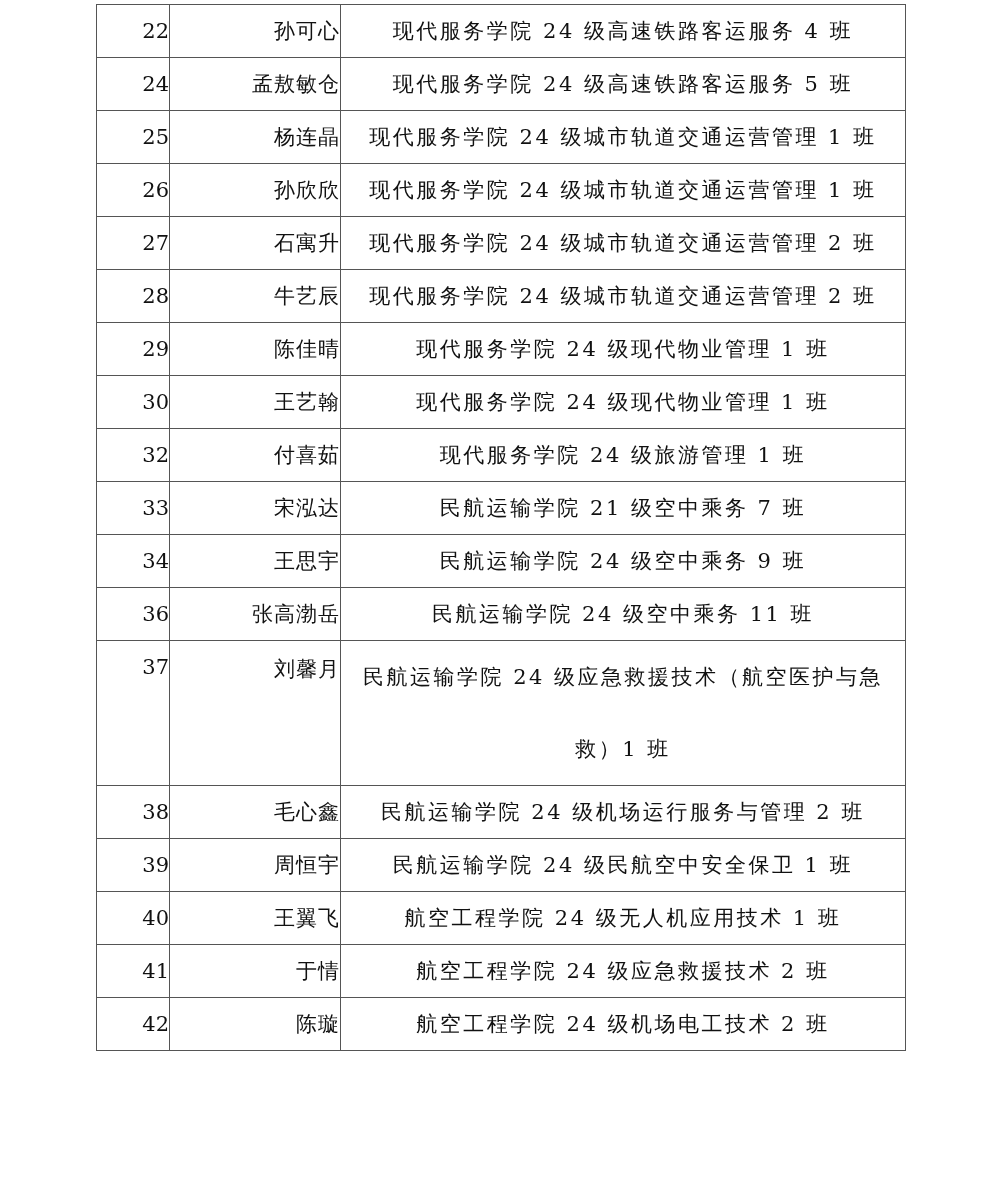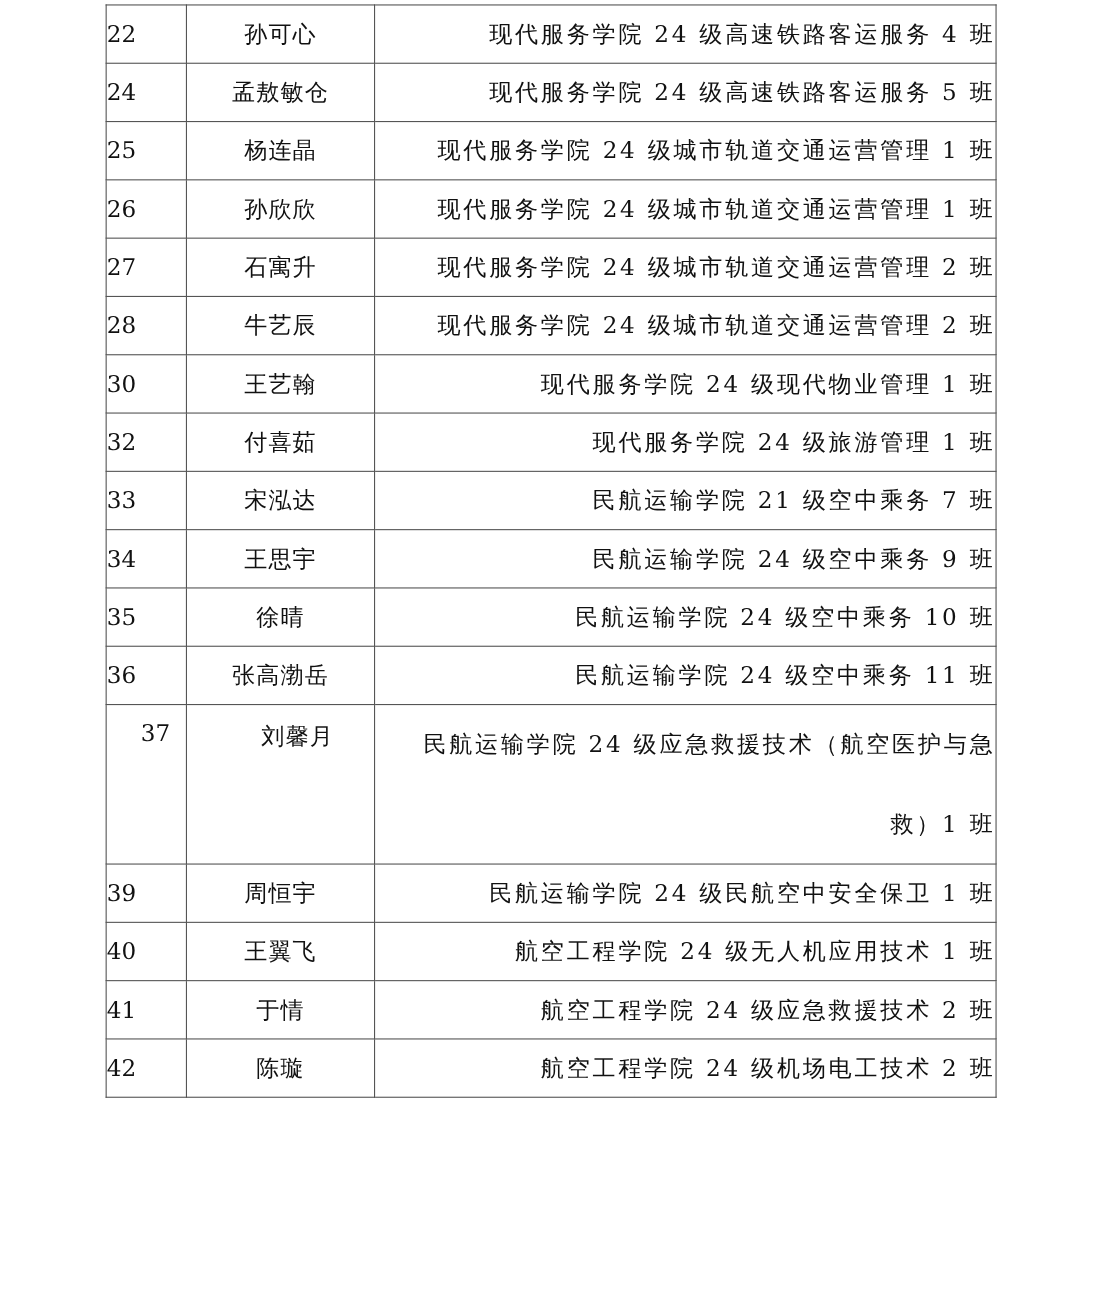--- a/index.html
+++ b/index.html
@@ -2,23 +2,23 @@
 <html><head>
 <meta charset="utf-8">
 <style>
   html, body { margin: 0; padding: 0; background: #ffffff; }
   body { width: 1000px; height: 1180px; position: relative; overflow: hidden;
          font-family: "DejaVu Serif", "Liberation Serif", serif; color: #111; }
   table.roster { position: absolute; left: 96px; top: 4px; width: 810px;
          border-collapse: collapse; table-layout: fixed; }
   table.roster td { border: 1.5px solid #555; padding: 0; height: 52px;
          font-size: 21px; vertical-align: middle; }
-  td.c-no { width: 72px; text-align: left; border-radius: 10px; }
-  td.c-name { width: 170px; text-align: center; letter-spacing: 1px; }
-  td.c-class { text-align: right; padding-left: 10px; letter-spacing: 2.5px; }
+  td.c-no { width: 72px; text-align: right; border-radius: 10px; }
+  td.c-name { width: 170px; text-align: right; letter-spacing: 1px; }
+  td.c-class { text-align: center; padding-left: 10px; letter-spacing: 2.5px; }
   tr.tall td { height: 105px; }
   tr.tall td.c-no, tr.tall td.c-name { vertical-align: top; padding-top: 14px; padding-left: 31px; }
   tr.tall td.c-class { line-height: 72px; vertical-align: top; }
 </style>
 </head>
 <body>
 
 <table class="roster">
   <tbody>
     <tr>
@@ -45,53 +45,58 @@
         <td class="c-no">27</td>
         <td class="c-name">石寓升</td>
         <td class="c-class">现代服务学院 24 级城市轨道交通运营管理 2 班</td>
       </tr>
     <tr>
         <td class="c-no">28</td>
         <td class="c-name">牛艺辰</td>
         <td class="c-class">现代服务学院 24 级城市轨道交通运营管理 2 班</td>
       </tr>
     <tr>
+        <td class="c-no">29</td>
+        <td class="c-name">陈佳晴</td>
+        <td class="c-class">现代服务学院 24 级现代物业管理 1 班</td>
+      </tr>
+    <tr>
         <td class="c-no">30</td>
         <td class="c-name">王艺翰</td>
         <td class="c-class">现代服务学院 24 级现代物业管理 1 班</td>
       </tr>
     <tr>
         <td class="c-no">32</td>
         <td class="c-name">付喜茹</td>
         <td class="c-class">现代服务学院 24 级旅游管理 1 班</td>
       </tr>
     <tr>
         <td class="c-no">33</td>
         <td class="c-name">宋泓达</td>
         <td class="c-class">民航运输学院 21 级空中乘务 7 班</td>
       </tr>
     <tr>
         <td class="c-no">34</td>
         <td class="c-name">王思宇</td>
         <td class="c-class">民航运输学院 24 级空中乘务 9 班</td>
       </tr>
     <tr>
-        <td class="c-no">35</td>
-        <td class="c-name">徐晴</td>
-        <td class="c-class">民航运输学院 24 级空中乘务 10 班</td>
-      </tr>
-    <tr>
         <td class="c-no">36</td>
         <td class="c-name">张高渤岳</td>
         <td class="c-class">民航运输学院 24 级空中乘务 11 班</td>
       </tr>
     <tr class="tall">
         <td class="c-no">37</td>
         <td class="c-name">刘馨月</td>
         <td class="c-class">民航运输学院 24 级应急救援技术（航空医护与急救）1 班</td>
+      </tr>
+    <tr>
+        <td class="c-no">38</td>
+        <td class="c-name">毛心鑫</td>
+        <td class="c-class">民航运输学院 24 级机场运行服务与管理 2 班</td>
       </tr>
     <tr>
         <td class="c-no">39</td>
         <td class="c-name">周恒宇</td>
         <td class="c-class">民航运输学院 24 级民航空中安全保卫 1 班</td>
       </tr>
     <tr>
         <td class="c-no">40</td>
         <td class="c-name">王翼飞</td>
         <td class="c-class">航空工程学院 24 级无人机应用技术 1 班</td>

